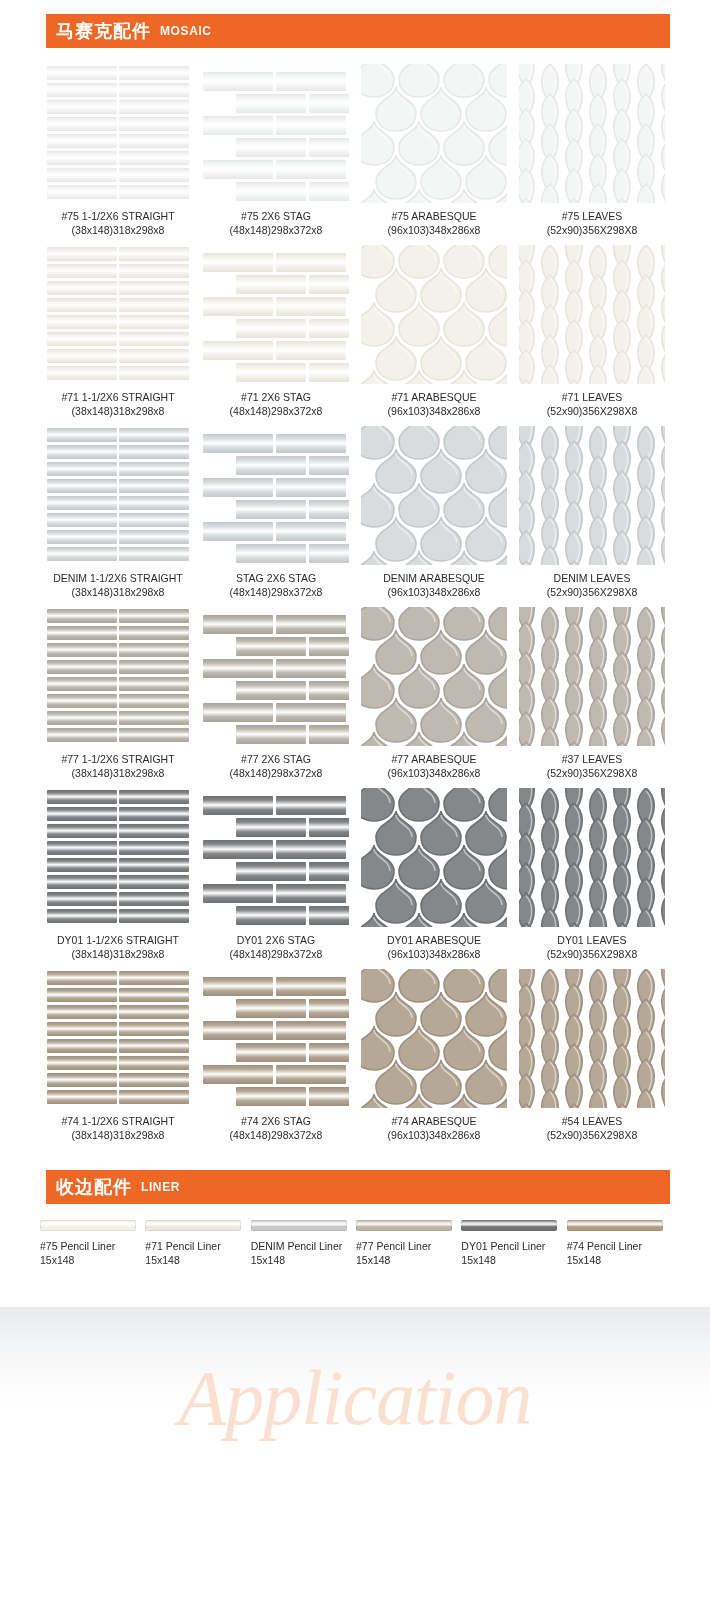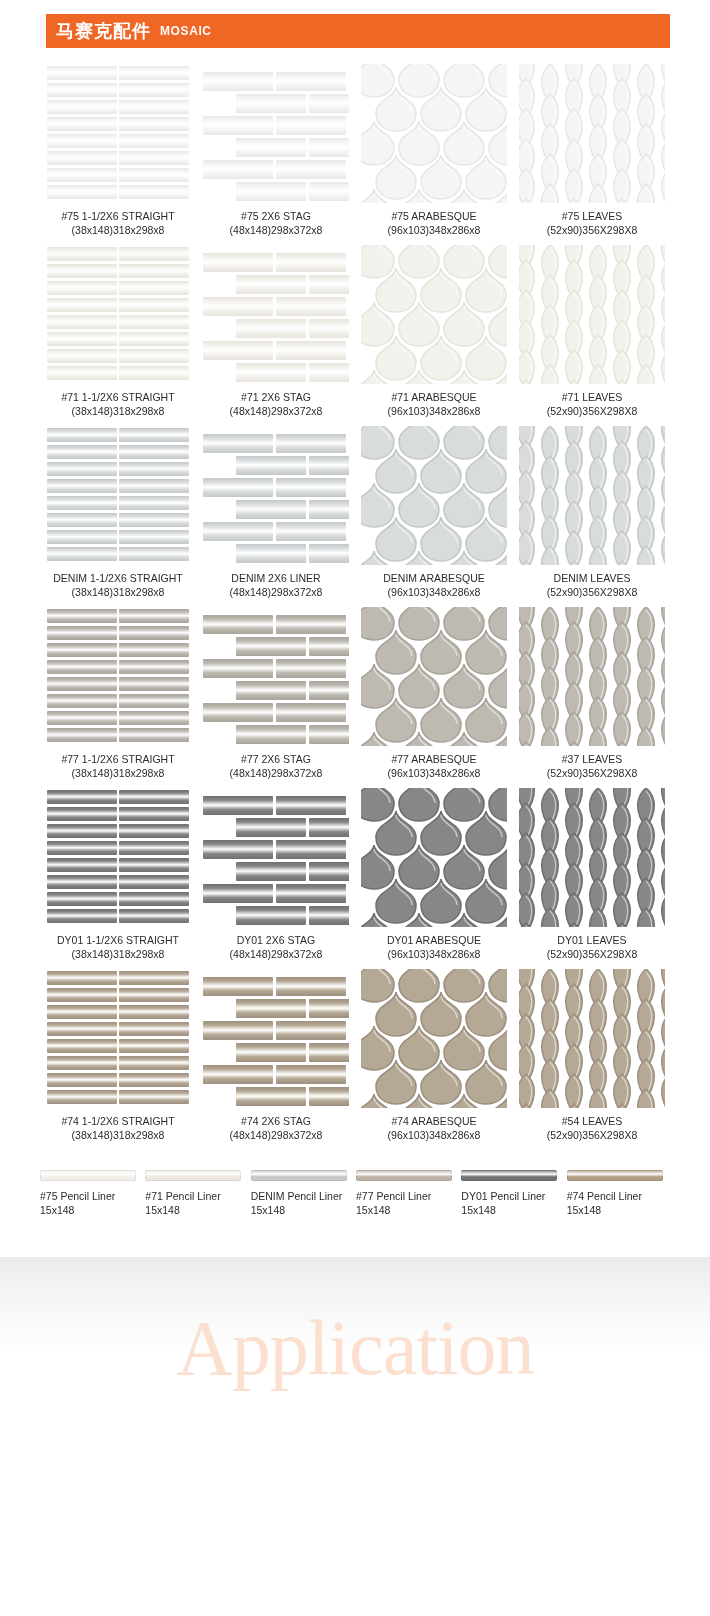--- a/index.html
+++ b/index.html
@@ -188,20 +188,21 @@
     position:relative;
     background:linear-gradient(180deg,#e9eaec 0%,#f4f5f6 22%,#ffffff 55%,#ffffff 100%);
     overflow:hidden;
   }
   .app-script{
     position:absolute;
     left:0;right:0;
     top:52px;
     text-align:center;
     font-family:"Liberation Serif","DejaVu Serif",serif;
+    font-style:italic;
     font-size:78px;
     color:#fbe0d0;
     letter-spacing:-1px;
     line-height:1;
     user-select:none;
     white-space:nowrap;
   }
   .app-cn{
     position:absolute;
     left:0;right:0;
@@ -1118,21 +1119,21 @@
               <div class="srow">
                 <div class="sbrick" style="background: linear-gradient(rgb(196, 200, 202) 0%, rgb(217, 220, 221) 22%, rgba(255, 255, 255, 0.333) 48%, rgb(217, 220, 221) 72%, rgb(196, 200, 202) 100%);"></div>
                 <div class="sbrick" style="background: linear-gradient(rgb(196, 200, 202) 0%, rgb(217, 220, 221) 22%, rgba(255, 255, 255, 0.333) 48%, rgb(217, 220, 221) 72%, rgb(196, 200, 202) 100%);"></div>
               </div>
               <div class="srow off">
                 <div class="sbrick" style="background: linear-gradient(rgb(196, 200, 202) 0%, rgb(217, 220, 221) 22%, rgba(255, 255, 255, 0.333) 48%, rgb(217, 220, 221) 72%, rgb(196, 200, 202) 100%);"></div>
                 <div class="sbrick" style="background: linear-gradient(rgb(196, 200, 202) 0%, rgb(217, 220, 221) 22%, rgba(255, 255, 255, 0.333) 48%, rgb(217, 220, 221) 72%, rgb(196, 200, 202) 100%);"></div>
               </div>
             </div>
           </div>
-          <div class="m-caption"><span>DENIM 2X6 LINER</span><span class="l2">(48x148)298x372x8</span></div>
+          <div class="m-caption"><span>STAG 2X6 STAG</span><span class="l2">(48x148)298x372x8</span></div>
         </div>
         <div class="m-cell">
           <div class="swatch">
             <div class="pat-arab">
               <div class="lant" style="left: -8px; top: -12px;">
                 <svg class="lant-shape" viewBox="0 0 42 46" preserveAspectRatio="none">
                   <path d="M21 1 C21 11, 41 14, 41 27 C41 39, 32 45, 21 45 C10 45, 1 39, 1 27 C1 14, 21 11, 21 1 Z" fill="#d9dcdd" stroke="#c4c8ca" stroke-width="1.6"></path>
                   <path d="M21 5 C21 13, 37 16, 37 27" fill="none" stroke="#ffffff" stroke-opacity=".55" stroke-width="1.4"></path>
                 </svg>
               </div>
@@ -2728,20 +2729,25 @@
                 </svg>
               </div>
             </div>
           </div>
           <div class="m-caption"><span>#54 LEAVES</span><span class="l2">(52x90)356X298X8</span></div>
         </div>
       </div>
     </div>
 
   <div class="liner-wrap">
+    <div class="banner" style="margin:0;">
+      <span class="accent"></span>
+      <span class="cn">收边配件</span>
+      <span class="en">LINER</span>
+    </div>
     <div class="liner-row" id="liner-row">
         <div class="liner-cell">
           <div class="liner-bar" style="background: linear-gradient(rgb(242, 239, 233) 0%, rgba(255, 255, 255, 0.667) 38%, rgb(242, 239, 233) 62%, rgb(242, 239, 233) 100%); box-shadow: rgba(0, 0, 0, 0.08) 0px 0px 0px 1px inset;"></div>
           <div class="liner-caption"><span>#75 Pencil Liner</span><span class="l2">15x148</span></div>
         </div>
         <div class="liner-cell">
           <div class="liner-bar" style="background: linear-gradient(rgb(236, 232, 224) 0%, rgba(255, 255, 255, 0.667) 38%, rgb(236, 232, 224) 62%, rgb(236, 232, 224) 100%); box-shadow: rgba(0, 0, 0, 0.08) 0px 0px 0px 1px inset;"></div>
           <div class="liner-caption"><span>#71 Pencil Liner</span><span class="l2">15x148</span></div>
         </div>
         <div class="liner-cell">

